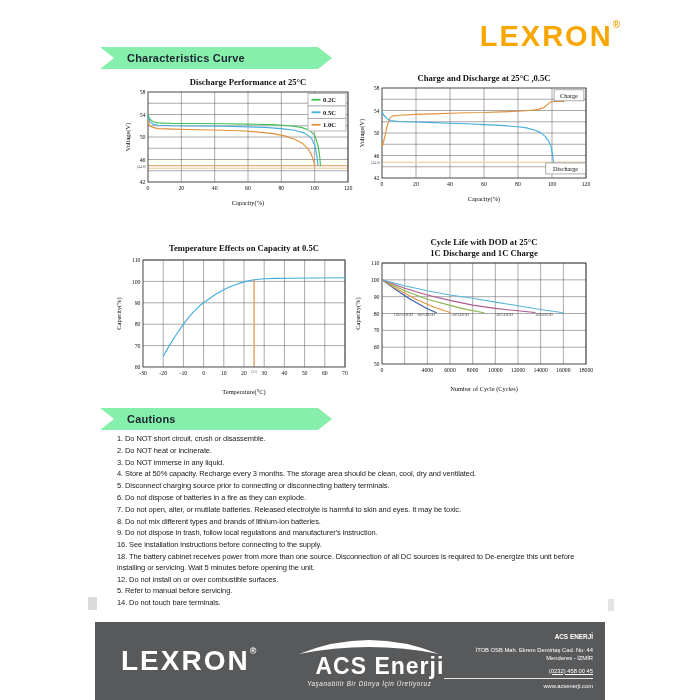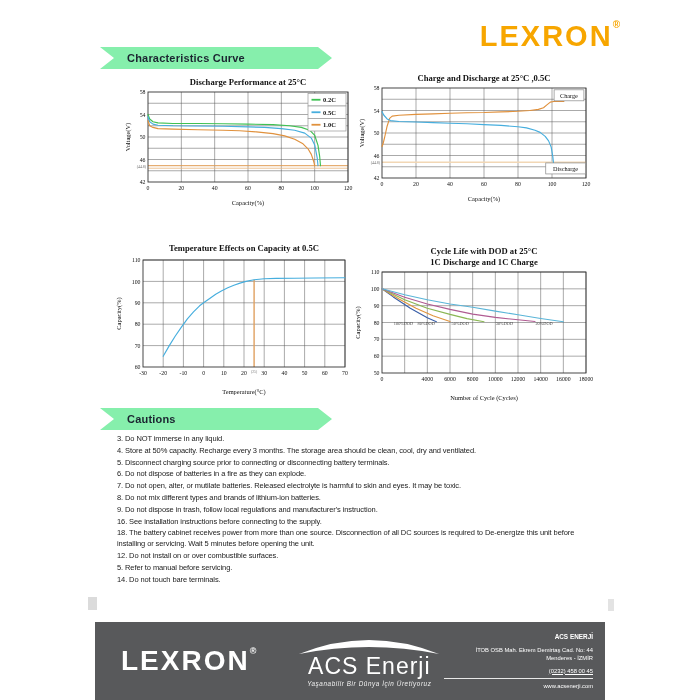--- a/index.html
+++ b/index.html
@@ -17,35 +17,35 @@
           display:flex;align-items:center;}
   .ribbon span{padding-left:27px;font-size:11px;font-weight:bold;color:#1b2430;letter-spacing:.2px;}
   #ribbon-1{top:47px;}
   #ribbon-2{top:408px;}
 
   
   .chart{position:absolute;text-align:right;}
   #c0{left:122px;top:76px;}
   #c1{left:356px;top:72px;}
   #c2{left:113px;top:242px;}
-  #c3{left:352px;top:245px;}
+  #c3{left:352px;top:236px;}
 
   
   .cautions{position:absolute;left:117px;top:434px;width:480px;color:#222;
             font-size:7.5px;line-height:10.8px;letter-spacing:-0.1px;}
   .cautions div{margin-bottom:1px;}
 
   
   .footer{position:absolute;left:95px;top:622px;width:510px;height:78px;background:#58595B;
           display:flex;align-items:center;color:#fff;}
   .f-brand{margin-left:26px;font-weight:800;font-size:28px;letter-spacing:2px;color:#fff;white-space:nowrap;}
   .f-brand .reg{font-size:9px;vertical-align:16px;letter-spacing:0;}
   .acs{margin-left:38px;text-align:center;}
   .acs-arc{display:block;margin:0 auto -2px auto;}
-  .acs-name{font-size:23px;font-weight:400;letter-spacing:1px;line-height:24px;}
+  .acs-name{font-size:23px;font-weight:700;letter-spacing:1px;line-height:24px;text-align:right;}
   .acs-slogan{font-size:6.3px;font-style:italic;letter-spacing:.6px;margin-top:2px;color:#f2f2f2;}
   .contact{margin-left:auto;margin-right:12px;width:152px;text-align:right;font-size:5.8px;line-height:8px;}
   .contact .co{font-weight:bold;font-size:6.4px;margin-bottom:5px;}
   .contact .ph{margin-top:5px;text-decoration:underline;}
   .contact-rule{border-top:1px solid #e8e8e8;margin:3px 0 3px 0;}
 
   
   .edge-a{position:absolute;left:88px;top:597px;width:9px;height:13px;background:#cfcfcf;opacity:.75;}
   .edge-b{position:absolute;left:608px;top:599px;width:6px;height:12px;background:#d9d9d9;opacity:.75;}
 </style>
@@ -234,20 +234,22 @@
         <text x="152.39999999999998" y="80.025" font-size="4.3" text-anchor="middle" font-family="Liberation Serif,serif" fill="#444">30%DOD</text>
         <text x="192.06666666666666" y="80.025" font-size="4.3" text-anchor="middle" font-family="Liberation Serif,serif" fill="#444">20%DOD</text>
       </svg></div>
 
   <div class="ribbon" id="ribbon-2">
     <span>Cautions</span>
   </div>
 
   <div class="cautions">
 
+  <div>1. Do NOT short circuit, crush or disassemble.</div>
+      <div>2. Do NOT heat or incinerate.</div>
       <div>3. Do NOT immerse in any liquid.</div>
       <div>4. Store at 50% capacity. Recharge every 3 months. The storage area should be clean, cool, dry and ventilated.</div>
       <div>5. Disconnect charging source prior to connecting or disconnecting battery terminals.</div>
       <div>6. Do not dispose of batteries in a fire as they can explode.</div>
       <div>7. Do not open, alter, or mutilate batteries. Released electrolyte is harmful to skin and eyes. It may be toxic.</div>
       <div>8. Do not mix different types and brands of lithium-ion batteries.</div>
       <div>9. Do not dispose in trash, follow local regulations and manufacturer's instruction.</div>
       <div>16. See installation instructions before connecting to the supply.</div>
       <div>18. The battery cabinet receives power from more than one source. Disconnection of all DC sources is required to De-energize this unit before installing or servicing. Wait 5 minutes before opening the unit.</div>
       <div>12. Do not install on or over combustible surfaces.</div>

